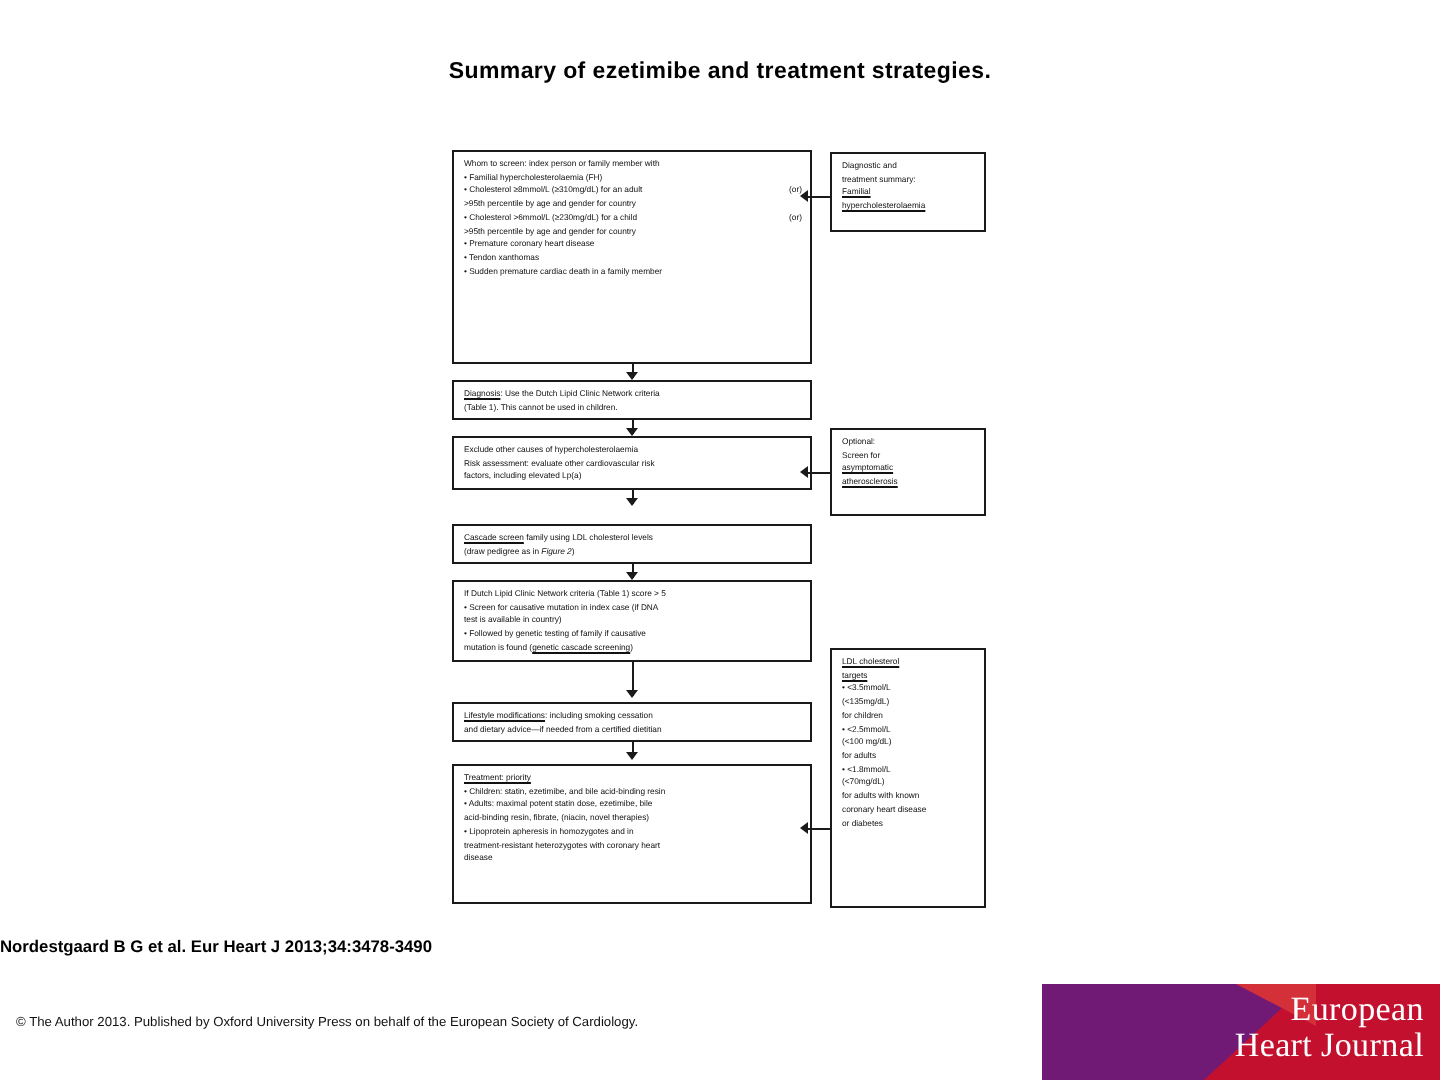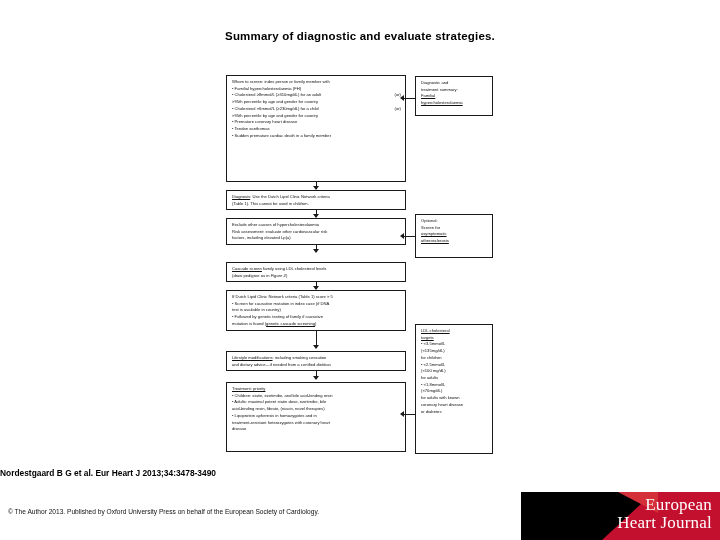--- a/index.html
+++ b/index.html
@@ -62,21 +62,21 @@
     font-size:8.4px;font-weight:bold;
   }
   
   .copyright{
     position:absolute;left:8px;top:506px;width:400px;
     font-size:6.6px;line-height:1.75;color:#111;
   }
   
   .logo{
     position:absolute;left:521px;top:492px;width:199px;height:48px;
-    background:#000000;
+    background:#701a75;
     overflow:hidden;
   }
   .logo .swoosh{
     position:absolute;right:0;top:0;width:118px;height:48px;
     background:#C3102F;
     clip-path:polygon(44% 0%, 100% 0%, 100% 100%, 0% 100%);
   }
   .logo .swoosh2{
     position:absolute;right:62px;top:0;width:40px;height:21px;
     background:#D3303A;
@@ -90,21 +90,21 @@
     font-size:17px;line-height:1.08;
     letter-spacing:.2px;
   }
   .logo .ltext .l2{display:block;}
 </style>
 </head>
 <body>
 
 <div id="slide">
 
-  <div class="slide-title">Summary of diagnostic and evaluate strategies.</div>
+  <div class="slide-title">Summary of ezetimibe and treatment strategies.</div>
 
   <div class="chart">
 
     <div class="fbox" style="left:226px;top:75px;width:180px;height:107px;">
       <p>Whom to screen: index person or family member with</p>
       <p>• Familial hypercholesterolaemia (FH)</p>
       <p style="position:relative;">
         <span>• Cholesterol ≥8mmol/L (≥310mg/dL) for an adult</span>
         <span class="or">(or)</span>
       </p>

